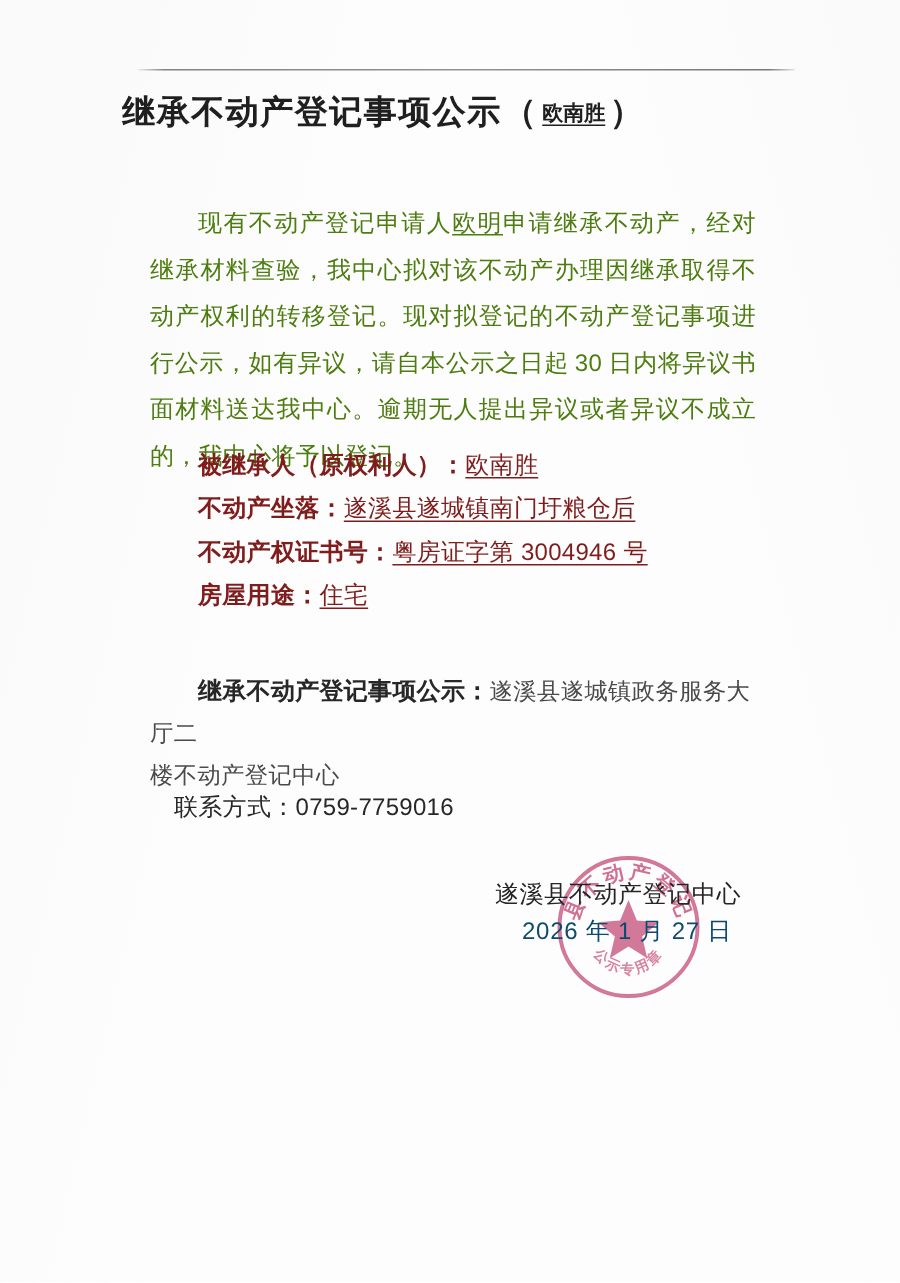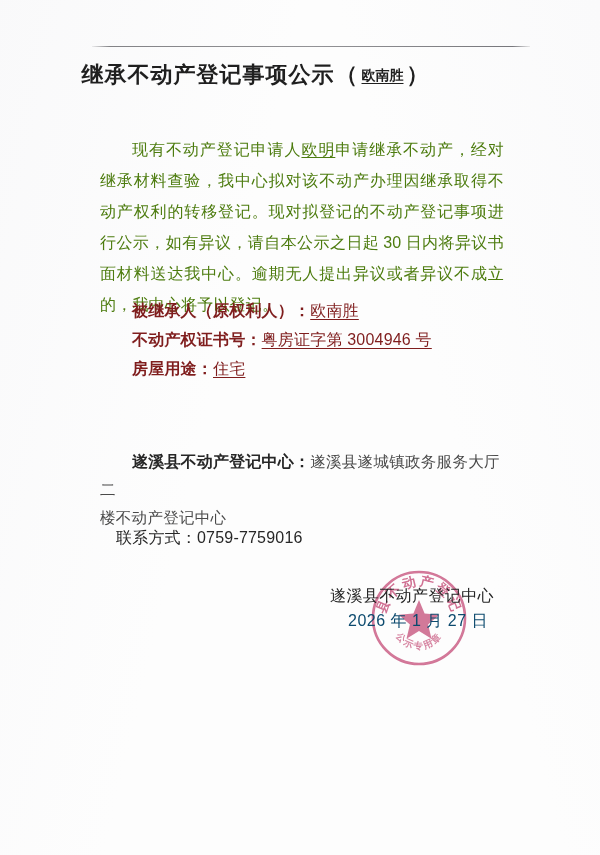--- a/index.html
+++ b/index.html
@@ -212,29 +212,30 @@
     <span>继承不动产登记事项公示</span><span class="paren">（</span><span class="title-name">欧南胜</span><span class="paren">）</span>
   </div>
 
   <div class="body-block">
     <p class="body-para"><span>现有不动产登记申请人</span><span class="uname">欧明</span><span>申请继承不动产，经对继承材料查验，我中心拟对该不动产办理因继承取得不动产权利的转移登记。现对拟登记的不动产登记事项进行公示，如有异议，请自本公示之日起</span><span class="num">30</span><span>日内将异议书面材料送达我中心。逾期无人提出异议或者异议不成立的，我中心将予以登记。</span></p>
   </div>
 
   <div class="fields">
     <div class="field-row indented"><span class="field-label">被继承人（原权利人）：</span><span class="field-value">欧南胜</span><span class="field-suffix"></span></div>
 
+    <div class="field-row indented"><span class="field-label">不动产坐落：</span><span class="field-value">遂溪县遂城镇南门圩粮仓后</span><span class="field-suffix"></span></div>
 
     <div class="field-row indented"><span class="field-label">不动产权证书号：</span><span class="field-value">粤房证字第 3004946 号</span><span class="field-suffix"></span></div>
 
     <div class="field-row indented"><span class="field-label">房屋用途：</span><span class="field-value">住宅</span><span class="field-suffix"></span></div>
 
   </div>
 
   <div class="addr-block">
-    <div class="addr-line addr-first"><span class="field-label">遂溪县不动产登记中心：</span><span class="addr-value">遂溪县遂城镇政务服务大厅二</span></div>
+    <div class="addr-line addr-first"><span class="field-label">继承不动产登记事项公示：</span><span class="addr-value">遂溪县遂城镇政务服务大厅二</span></div>
     <div class="addr-line"><span class="addr-value">楼不动产登记中心</span></div>
   </div>
 
   <div class="contact-row"><span>联系方式：</span><span>0759-7759016</span></div>
 
   <div class="seal">
     <svg width="100" height="100" viewBox="0 0 100 100" xmlns="http://www.w3.org/2000/svg">
       <defs>
         <path id="arcTop" d="M 16,52 A 34,34 0 0 1 84,52" fill="none"></path>
         <path id="arcBot" d="M 23,54 A 27,27 0 0 0 77,54" fill="none"></path>

